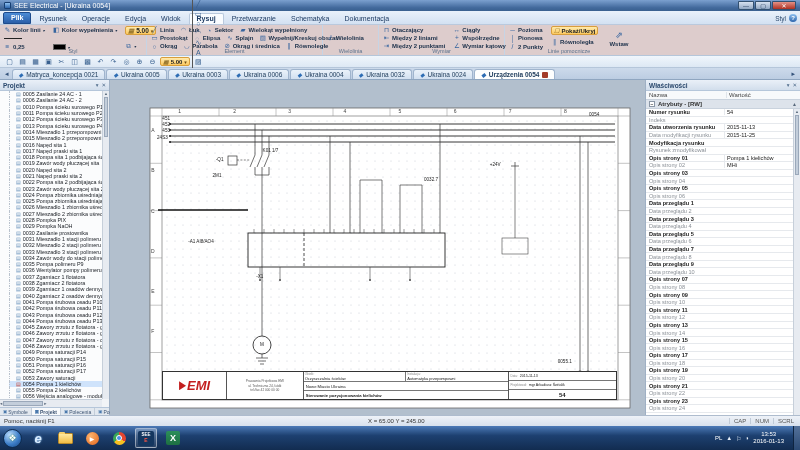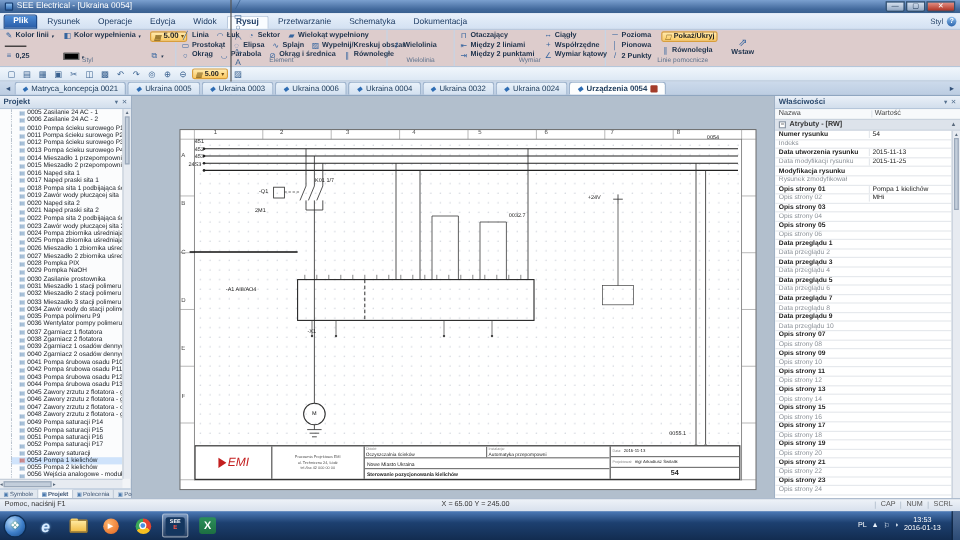--- a/index.html
+++ b/index.html
@@ -65,21 +65,21 @@
 
 #canvas{position:absolute;left:110px;right:155px;top:0;bottom:0;background:#b2bfcd;overflow:hidden}
 #schsvg{position:absolute;inset:0;width:100%;height:100%}
 .sch-label{position:absolute;font-size:4.6px;color:#1c1c1c;transform:translate(-50%,-50%);white-space:nowrap}
 .frame-num{position:absolute;font-size:5px;color:#444;transform:translate(-50%,-50%)}
 
 #titleblock{position:absolute;left:9.8%;top:86.9%;width:85%;height:8.7%;background:#fff;border:1px solid #333;display:flex;font-size:4px;color:#222}
 #titleblock .cell{border-right:1px solid #555;height:100%;overflow:hidden}
 #tb-logo{width:14%;display:flex;align-items:center;justify-content:center;gap:1px}
 #tb-logo .mark{width:7px;height:9px;background:#c31f1f;clip-path:polygon(0 0,100% 50%,0 100%)}
-#tb-logo .word{color:#c31f1f;font-weight:normal;font-size:10px;letter-spacing:0;font-style:italic}
+#tb-logo .word{color:#c31f1f;font-weight:bold;font-size:13px;letter-spacing:0;font-style:italic}
 #tb-company{width:17%;display:flex;flex-direction:column;justify-content:center;align-items:center;font-size:3.2px;color:#555;line-height:1.3;text-align:center}
 #tb-fields{flex:1;display:flex;flex-direction:column}
 #tb-toprow{display:flex;border-bottom:0.5px solid #777;flex:1}
 #tb-toprow .f{flex:1;border-right:0.5px solid #777;padding:0 1px}
 .flabel{font-size:3px;color:#888;display:block}
 #tb-midrow{border-bottom:0.5px solid #777;flex:1;padding:0 2px;display:flex;align-items:center;font-size:4.2px}
 #tb-botrow{flex:1;padding:0 2px;display:flex;align-items:center;font-size:4.2px;font-weight:bold}
 #tb-right{width:24%;display:flex;flex-direction:column;border-left:1px solid #555}
 #tb-right .r{flex:1;display:flex;align-items:center;gap:2px;padding:0 2px;border-bottom:0.5px solid #777;font-size:3.6px}
 #tb-page{display:flex;align-items:center;justify-content:center;font-size:6px;font-weight:bold;flex:1.2}

